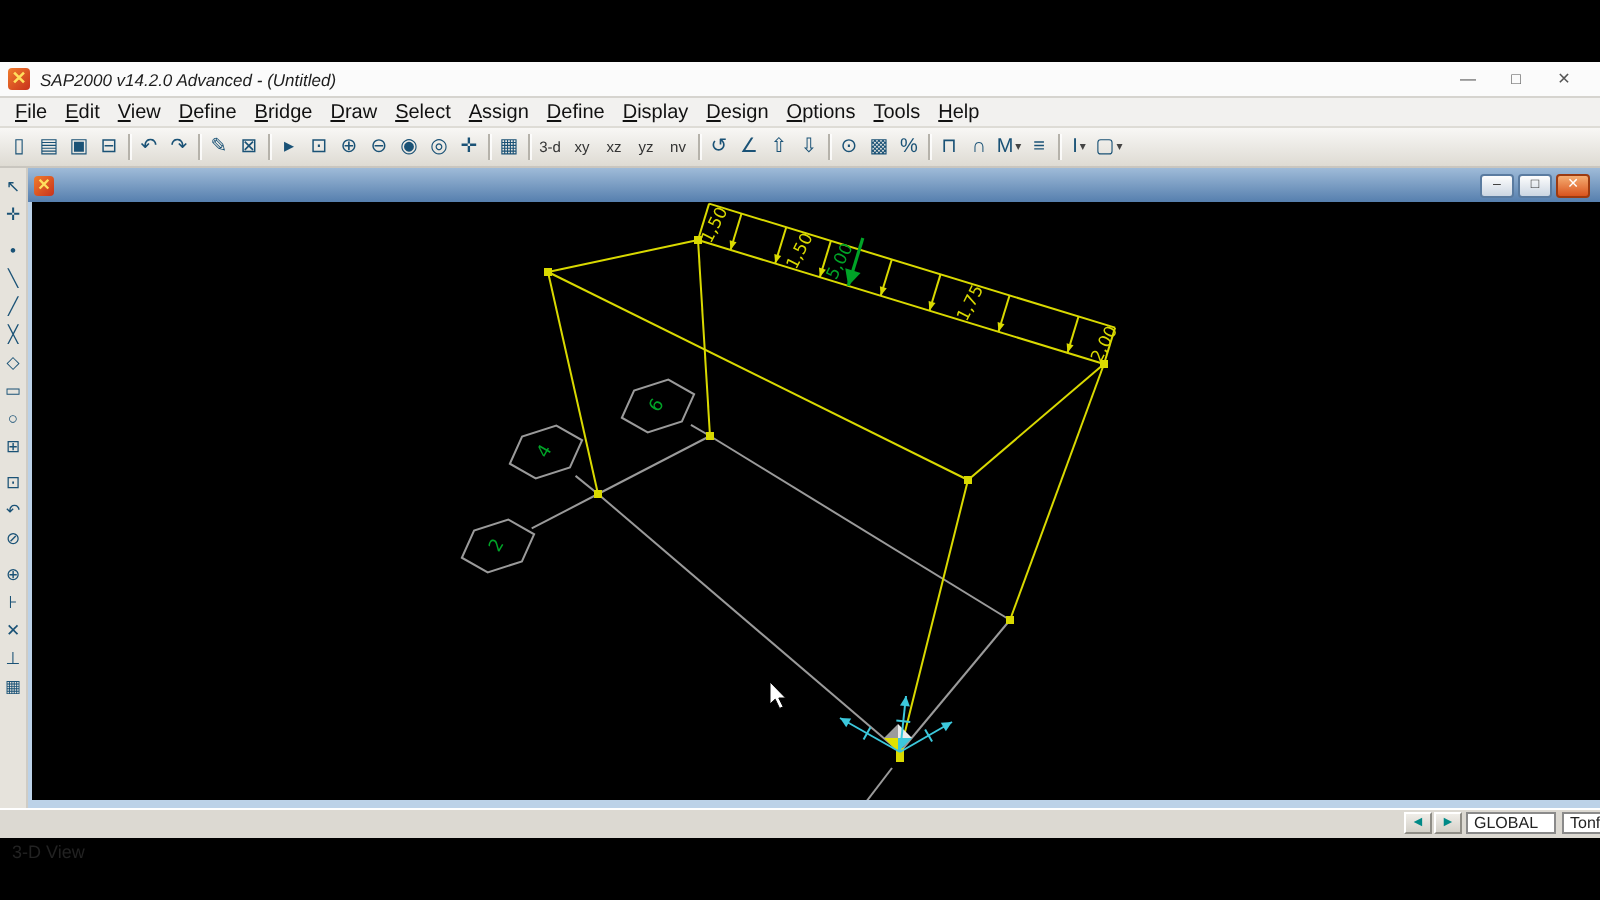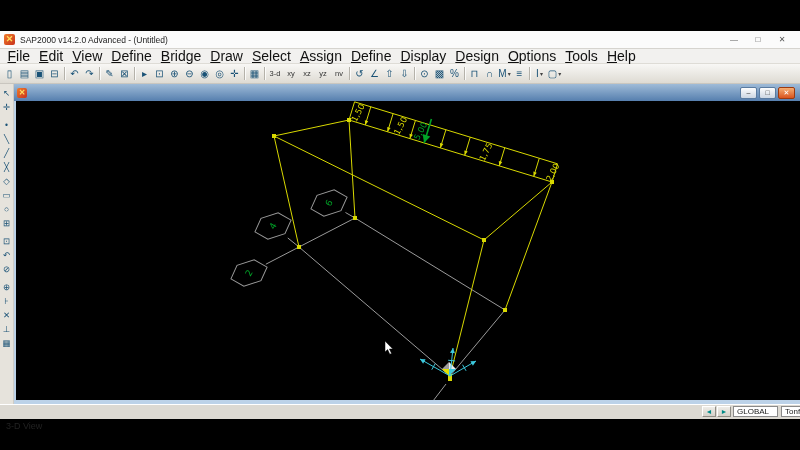--- a/index.html
+++ b/index.html
@@ -5,28 +5,28 @@
   html,body{margin:0;padding:0;background:#000;}
   .stage{position:relative;width:800px;height:450px;background:#000;overflow:hidden;
          font-family:"Liberation Sans",sans-serif;-webkit-font-smoothing:antialiased;}
   .app{position:absolute;left:0;top:31px;width:800px;height:384px;background:#ebe9e4;}
 
   
   .titlebar{height:17px;background:#fbfbfb;display:flex;align-items:center;padding:0 4px;border-bottom:1px solid #d6d4cf;}
   .app-logo{width:11px;height:11px;display:inline-flex;align-items:center;justify-content:center;
             font-size:9px;font-weight:bold;color:#ffdf5e;background:linear-gradient(135deg,#f07c2c,#c8321c);
             border-radius:2px;margin-right:5px;line-height:1;}
-  .title-text{font-size:8.5px;color:#1c1c1c;white-space:nowrap;}
+  .title-text{font-size:8.5px;color:#1c1c1c;white-space:nowrap;font-style:italic;}
   .win-controls{margin-left:auto;display:flex;gap:0;padding-right:2px;}
   .win-btn{width:24px;height:14px;display:flex;align-items:center;justify-content:center;
            font-size:8px;color:#555;background:transparent;border:none;padding:0;}
 
   
   .menubar{height:14px;display:flex;align-items:center;background:#f2f1ef;padding-left:3px;border-bottom:1px solid #dedcd6;}
-  .menu-item{font-size:14px;padding:0 4.5px;color:#111;white-space:nowrap;}
+  .menu-item{font-size:10px;padding:0 4.5px;color:#111;white-space:nowrap;}
   .menu-item::first-letter{text-decoration:underline;}
 
   
   .toolbar{height:19px;background:linear-gradient(#f8f7f5,#dedbd3);display:flex;align-items:center;
            padding-left:2px;border-bottom:1px solid #c9c6bf;}
   .tb-btn{width:15px;height:16px;display:flex;align-items:center;justify-content:center;
           font-size:10px;line-height:1;color:#1a5276;background:transparent;border:1px solid transparent;padding:0;}
   .tb-btn.text{font-size:7.5px;color:#333;width:16px;text-align:right;}
   .tb-sep{width:1px;height:13px;background:#b5b2aa;margin:0 2px;box-shadow:1px 0 0 rgba(255,255,255,.8);}
   .dd{font-size:6px;margin-left:1px;color:#444;}

